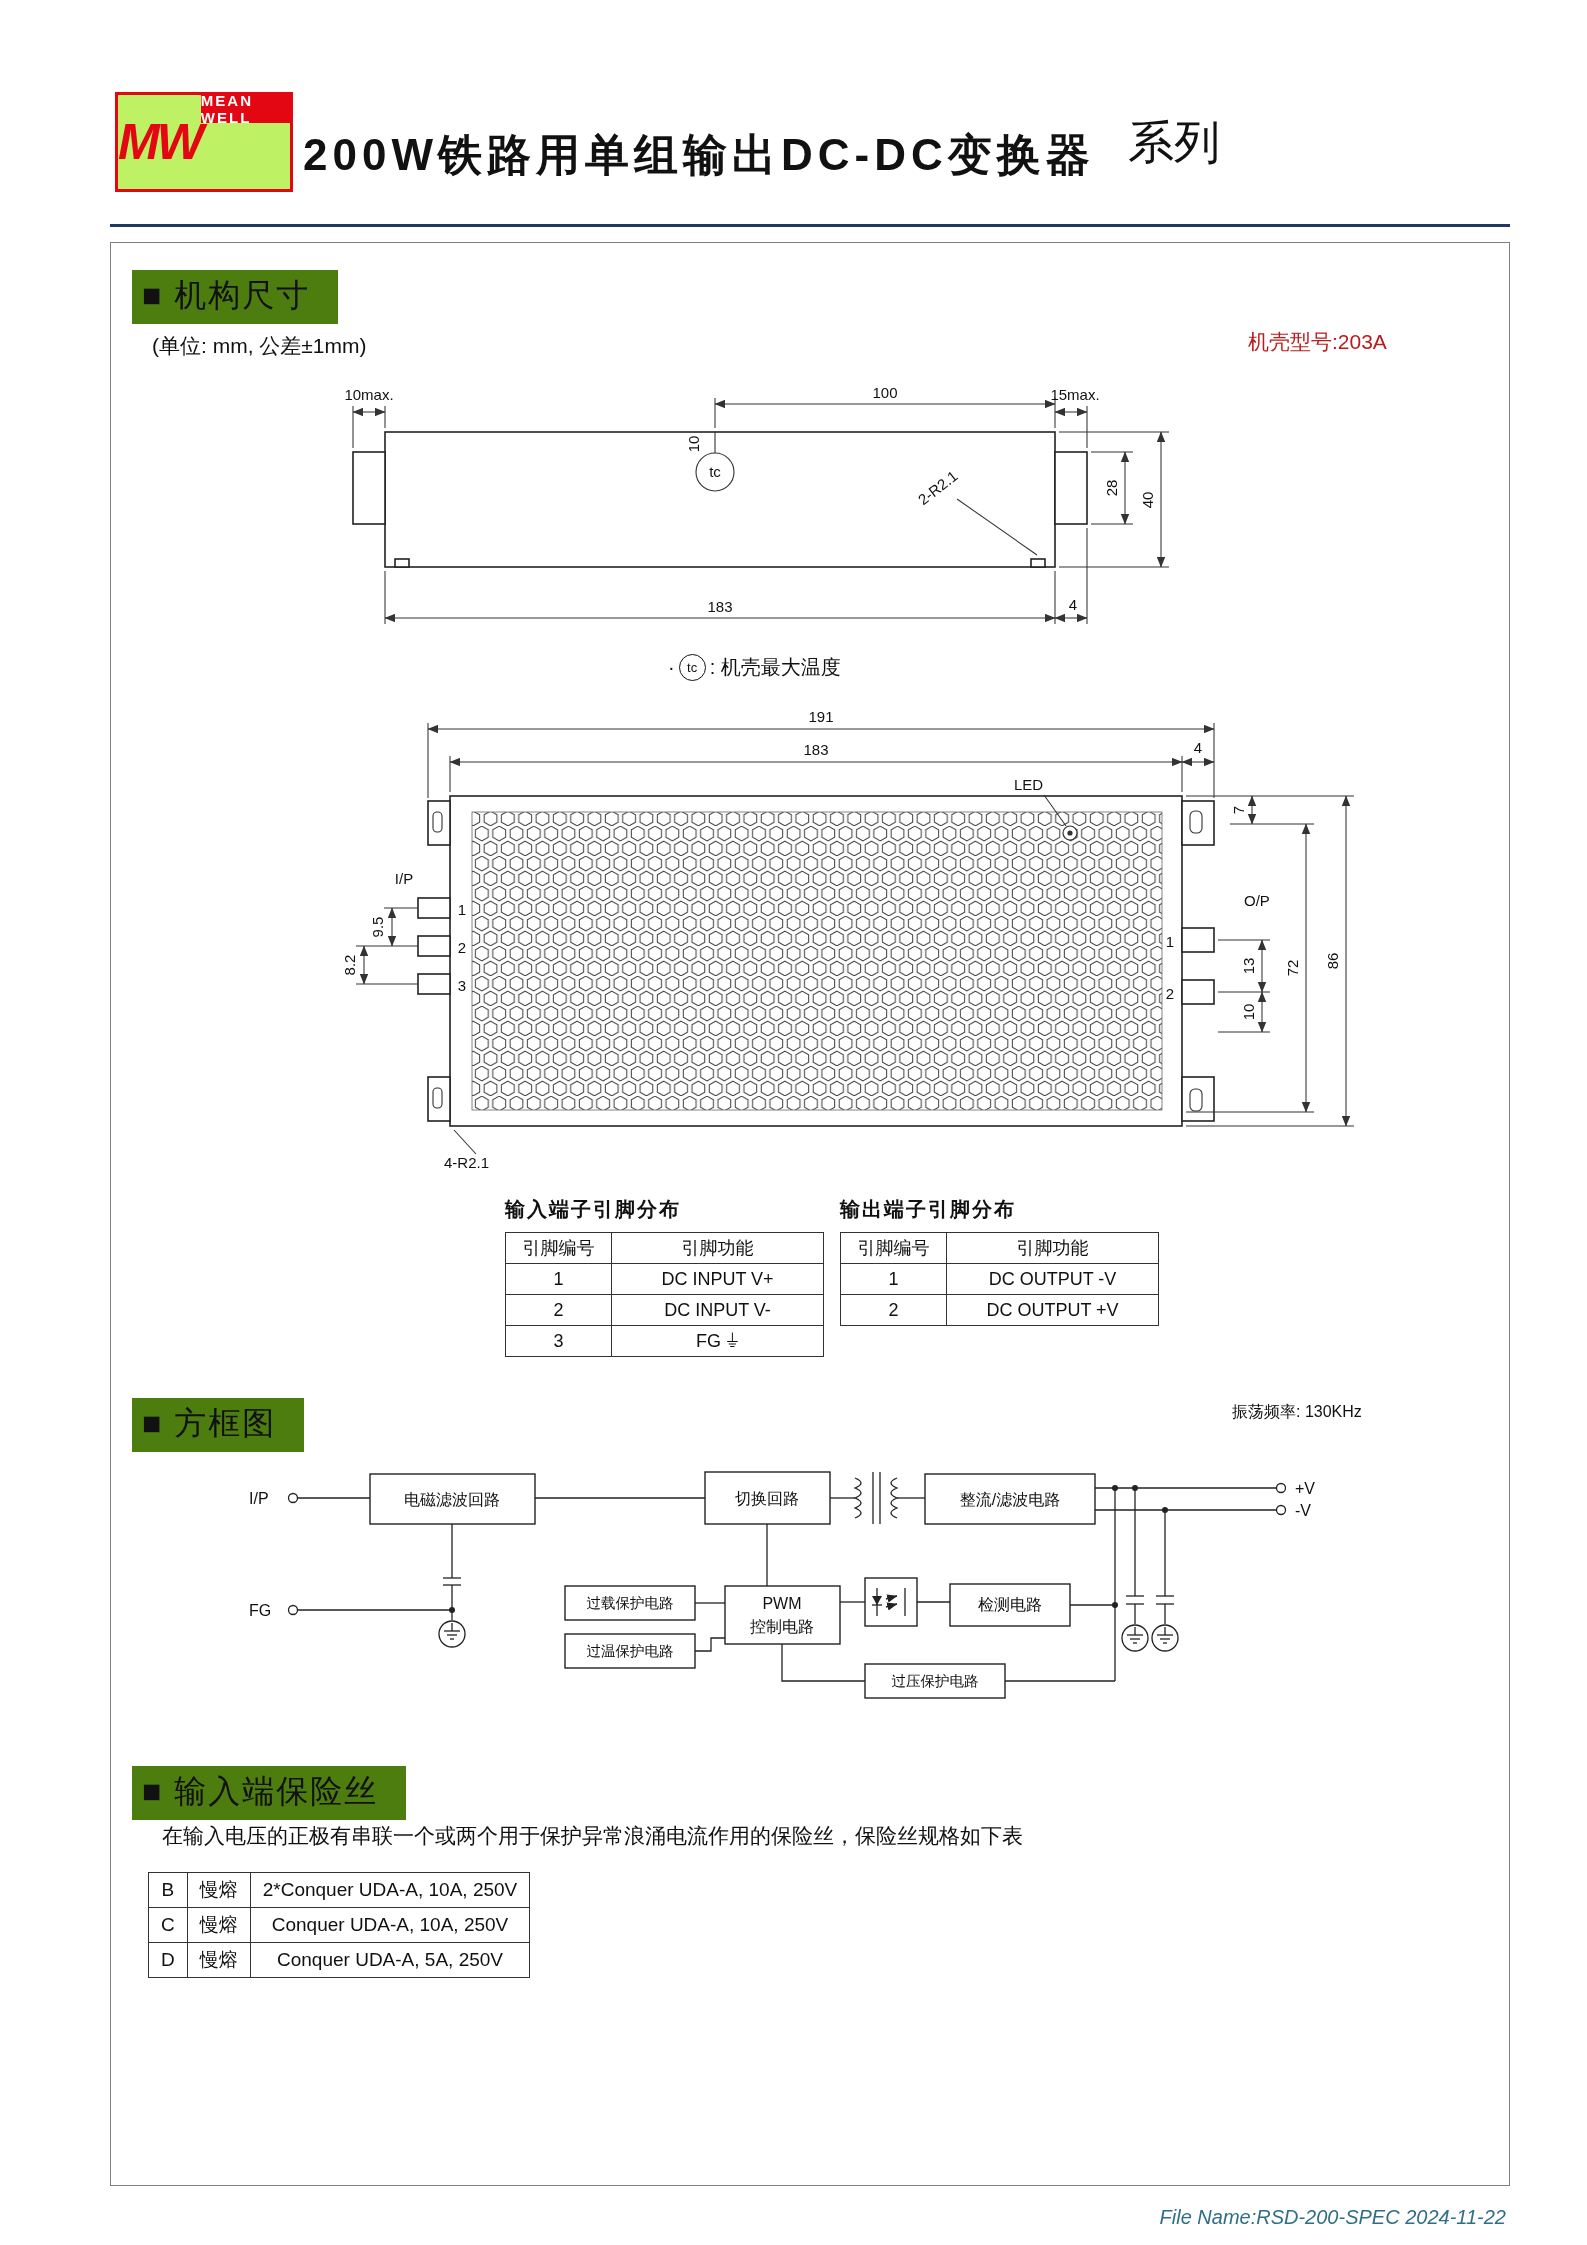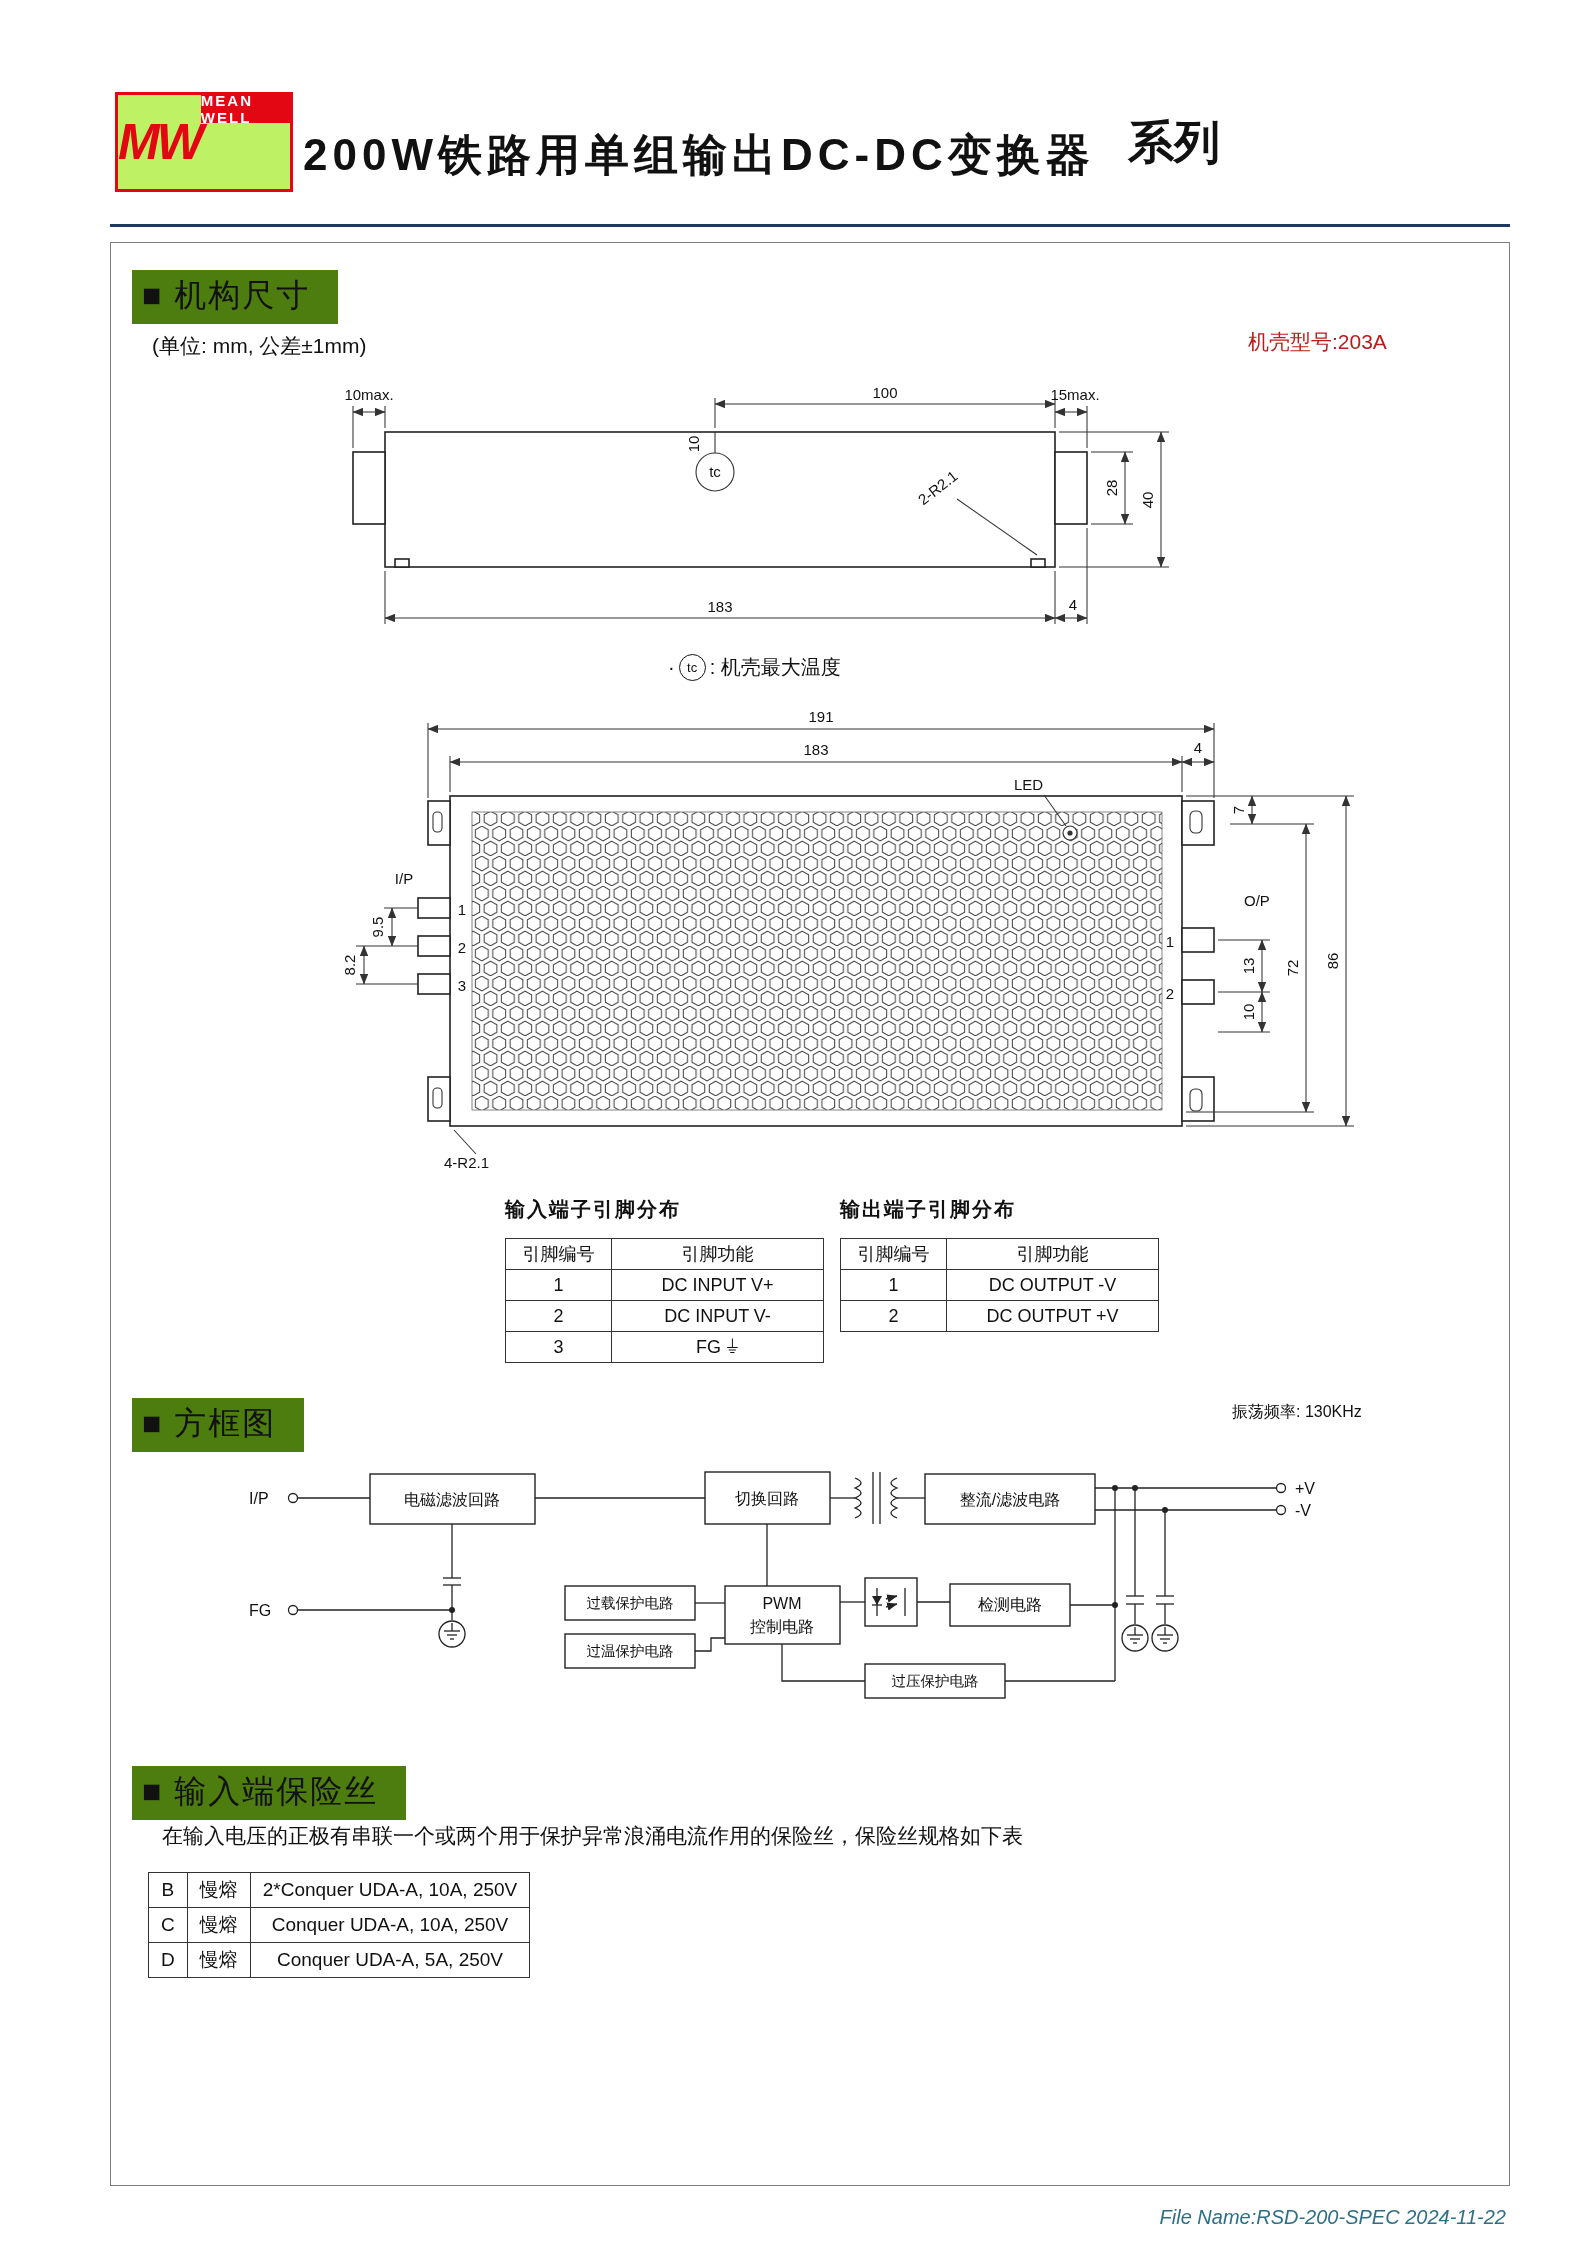--- a/index.html
+++ b/index.html
@@ -6,32 +6,32 @@
   html,body{width:1587px;height:2245px}
   body{position:relative;background:#fff;color:#111;font-family:"Liberation Sans","DejaVu Sans",sans-serif}
   .abs{position:absolute}
   
   .logo{left:115px;top:92px;width:178px;height:100px;border:3px solid #e30613;display:flex;background:#bef264}
   .logo-mw{flex:1;display:flex;align-items:center;justify-content:center;color:#e30613;font-weight:bold;font-style:italic;font-size:50px;letter-spacing:-3px}
   .logo-bar{height:28px;background:#e30613;color:#fff;display:flex;align-items:center;justify-content:center;font-size:15px;font-weight:bold;letter-spacing:2px}
   .doc-title{left:303px;top:126px;font-size:44px;font-weight:600;letter-spacing:5px;white-space:nowrap}
   .series{left:1128px;top:112px;display:flex;align-items:baseline}
   .series-name{font-size:57px;font-weight:700;letter-spacing:0px}
-  .series-suffix{font-size:46px;font-weight:700}
+  .series-suffix{font-size:46px;font-weight:400}
   .rule{left:110px;top:224px;width:1400px;height:3px;background:#1f3864}
   .frame{left:110px;top:242px;width:1400px;height:1944px;border:1.5px solid #7f7f7f}
   
   .sec-title{background:#4d7c0f;font-size:32px;padding:4px 28px 6px 10px;letter-spacing:2px;white-space:nowrap}
   .note{font-size:21px;white-space:nowrap}
   .gray{color:#b91c1c}
   .tc-note{font-size:20px;display:flex;align-items:center;white-space:nowrap}
   .circ{display:inline-flex;align-items:center;justify-content:center;width:27px;height:27px;border:1.5px solid #111;border-radius:50%;font-size:13px;margin:0 4px}
   .freq{font-size:16px;font-weight:400;white-space:nowrap}
   
-  .tbl-title{font-size:20px;font-weight:700;letter-spacing:2px;margin-bottom:15px;white-space:nowrap}
+  .tbl-title{font-size:20px;font-weight:700;letter-spacing:2px;margin-bottom:9px;white-space:nowrap}
   table{border-collapse:collapse;background:#fff}
   .pin-tbl th,.pin-tbl td{border:1.4px solid #333;height:31px;font-size:18px;font-weight:400;padding:0 8px;white-space:nowrap}
   .pin-tbl th{text-align:center}
   .pin-tbl .num{width:106px;text-align:center}
   .pin-tbl .fn{width:212px;text-align:center}
   .fuse-tbl th,.fuse-tbl td{border:1.4px solid #333;height:35px;font-size:19px;font-weight:400;text-align:center;padding:0 12px;white-space:nowrap}
   .desc{font-size:21px;white-space:nowrap}
   .footer{top:2206px;left:0;width:1506px;text-align:right;font-size:20px;font-style:italic;color:#2f6f86}
   
   svg{overflow:visible}

